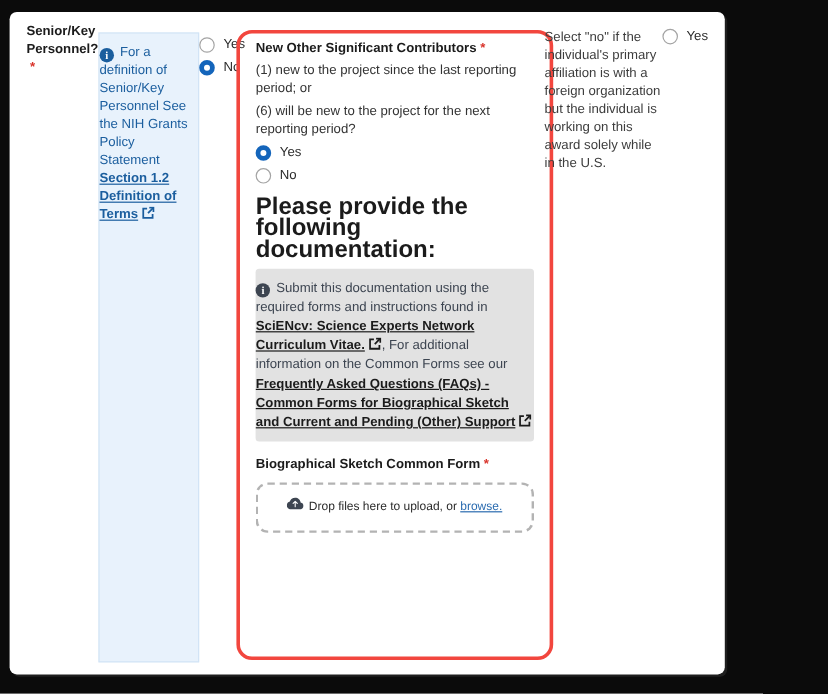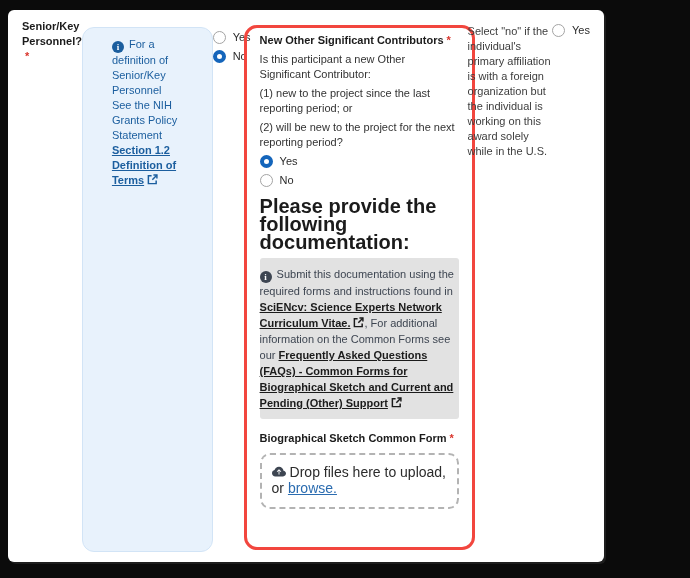--- a/index.html
+++ b/index.html
@@ -10,22 +10,22 @@
   .panel{
     position:absolute;left:8px;top:10px;width:596px;height:552px;
     background:#ffffff;border-radius:6px;box-sizing:border-box;
     padding:9px 14px 10px 14px;display:flex;flex-direction:row;
     overflow:hidden;box-shadow:2px 2px 0 rgba(255,255,255,0.08);
   }
   .q-label{font-size:11px;font-weight:bold;color:#1b1b1b;line-height:15px;}
   .req{color:#d9342b;font-weight:bold;margin-left:3px;}
   .banner{
     margin-top:8px;background:var(--banner-bg,#e8f2fc);
-    border:1px solid #d2e4f6;border-radius:12px;
-    padding:9px 29px;font-size:11px;line-height:15px;
+    border:1px solid #d2e4f6;border-radius:0;
+    padding:9px 0;font-size:11px;line-height:15px;
     color:var(--banner-text,#1b5e9e);
   }
   .info-circle{
     display:inline-block;width:12px;height:12px;border-radius:50%;
     background:var(--banner-text,#1b5e9e);color:#fff;font-size:9px;font-weight:bold;
     text-align:center;line-height:12px;vertical-align:-2px;margin-right:5px;
     font-family:"Liberation Serif", serif;
   }
   .banner a{color:var(--banner-text,#1b5e9e);font-weight:bold;text-decoration:underline;}
   .radio-row{display:flex;align-items:center;margin:4px 0;cursor:pointer;}
@@ -44,21 +44,21 @@
   .sub-heading{font-size:20px;font-weight:bold;color:#1b1b1b;margin-top:9px;line-height:18px;}
   .note-box{
     margin-top:7px;background:var(--note-bg,#e2e2e2);border-radius:3px;
     padding:8px 0;font-size:11px;line-height:16px;color:#3d4551;
   }
   .note-box .info-circle{background:#3d4551;}
   .note-box a{color:#1b1b1b;font-weight:bold;text-decoration:underline;}
   .upload-label{margin-top:12px;}
   .dropzone{
     margin-top:7px;border:2px dashed #b3b3b3;border-radius:10px;
-    padding:9px 10px 11px 10px;text-align:left;font-size:14px;line-height:16px;color:#2b2b2b;
+    padding:9px 10px 11px 10px;text-align:center;font-size:10px;line-height:16px;color:#2b2b2b;
   }
   .dropzone a{color:var(--link-blue,#2b6cb0);text-decoration:underline;}
   .cloud{vertical-align:-2px;margin-right:4px;}
   .ext-icon{vertical-align:-1px;margin-left:3px;}
   .helper{font-size:11px;line-height:15px;color:#3d3d3d;margin:5px 0 2px 0;}
   a{cursor:pointer;}
 </style>
 </head>
 <body>
 
@@ -81,23 +81,22 @@
     </label>
     <label class="radio-row">
       <span class="radio selected"></span>
       <span class="radio-label">No</span>
     </label>
   </div>
 
   <div class="red-box">
     <div class="q-label"><span>New Other Significant Contributors</span><span class="req">*</span></div>
 
-    <p>Is this participant a new Other Significant Contributor:</p>
     <p>(1) new to the project since the last reporting period; or</p>
-    <p>(2) will be new to the project for the next reporting period?</p>
+    <p>(6) will be new to the project for the next reporting period?</p>
 
     <div>
       <label class="radio-row">
         <span class="radio selected"></span>
         <span class="radio-label">Yes</span>
       </label>
       <label class="radio-row">
         <span class="radio"></span>
         <span class="radio-label">No</span>
       </label>

